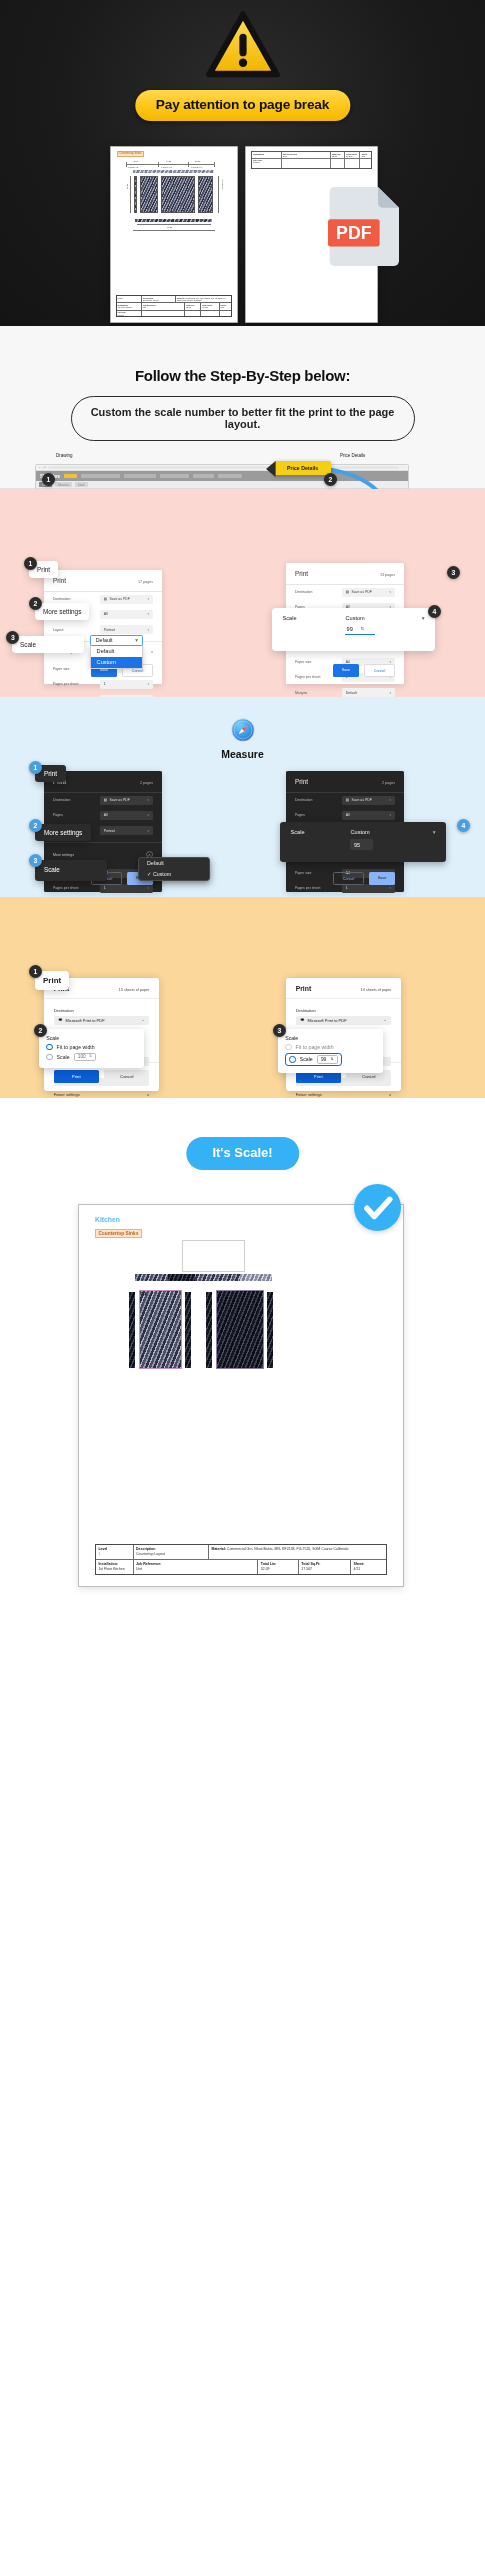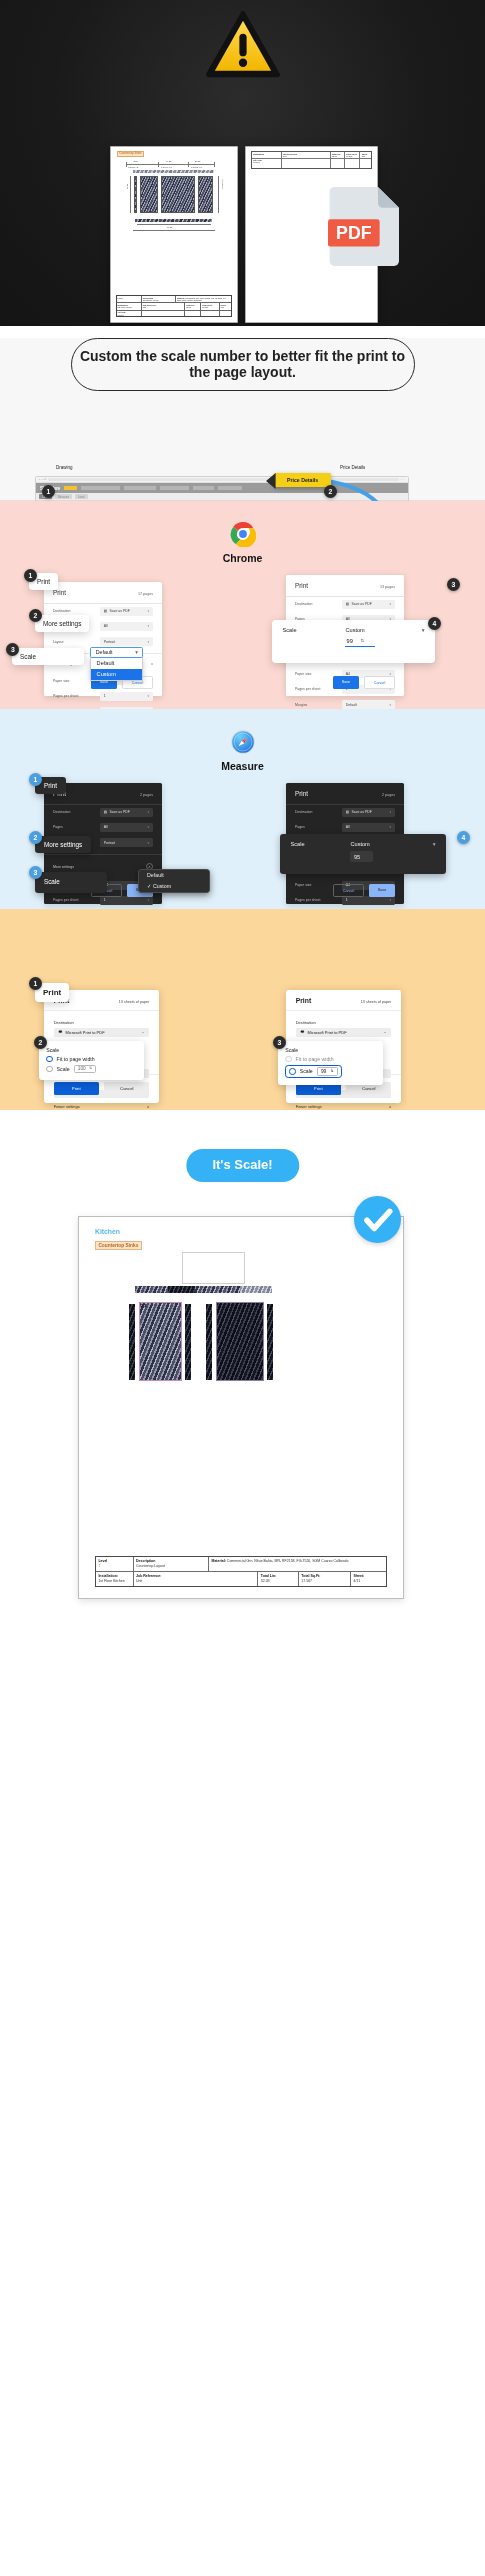--- a/index.html
+++ b/index.html
@@ -64,21 +64,21 @@
     position: relative; width: 485px; height: 163px;
     background: #f7f7f7; border-bottom: 0.8px solid #e2e2e2;
   }
   .steps h2 {
     text-align: center; padding-top: 41px;
     font-size: 15px; font-weight: bold; color: #111; letter-spacing: -0.3px;
   }
   .oval {
     margin: 12px auto 0; width: 344px; border: 1.1px solid #2a2a2a;
     border-radius: 32px; text-align: center; padding: 8.9px 8px 9.7px;
-    font-size: 14px; font-weight: bold; color: #222;
+    font-size: 11px; font-weight: bold; color: #222;
   }
   .browser-shot {
     position: absolute; left: 35px; top: 138px;
     width: 374px; height: 97px; background: #fff;
     border: 0.8px solid #d0d0d0; border-radius: 1.6px; overflow: hidden;
   }
   .bs-url { height: 6.4px; background: #f1f3f4; border-bottom: 0.8px solid #e0e0e0;
             display:flex; align-items:center; padding:0 2.4px; gap:1.6px; }
   .bs-url .dotbar { flex:1; height:3.2px; background:#e4e6e8; border-radius:1.6px; }
   .bs-topbar { height: 9.7px; background: #9b9b9b; display: flex; align-items: center;
@@ -275,20 +275,21 @@
         </linearGradient>
       </defs>
       <path d="M46 3 L89 79 H3 Z" fill="#111" stroke="#111" stroke-width="6" stroke-linejoin="round"></path>
       <path d="M46 12 L81 74 H11 Z" fill="url(#ygr)"></path>
       <rect x="41.5" y="28" width="9" height="28" rx="4.5" fill="#111"></rect>
       <circle cx="46" cy="64" r="5.2" fill="#111"></circle>
       <path d="M46 13 L70 56 C58 34 52 22 46 13 Z" fill="#fff" opacity="0.16"></path>
     </svg>
   </div>
 
+  <div class="pill-warn">Pay attention to page break</div>
 
   <div class="hero-pages">
 
     <div class="pg pg-left">
       <div class="mini mini-title">Countertop Sinks</div>
 
       <div class="dimline" style="left:14.5px;top:17px;width:89px;"></div>
       <div class="dimv" style="left:14.5px;top:14.5px;height:5.6px;"></div>
       <div class="dimv" style="left:47px;top:14.5px;height:5.6px;"></div>
       <div class="dimv" style="left:77px;top:14.5px;height:5.6px;"></div>
@@ -365,20 +366,21 @@
         <path d="M4 6 h54 l26 26 v66 a6 6 0 0 1 -6 6 H4 a6 6 0 0 1 -6 -6 V12 a6 6 0 0 1 6 -6 z" transform="translate(4,0)" fill="#dfe4e8"></path>
         <path d="M62 6 v20 a6 6 0 0 0 6 6 h20 z" fill="#b9c3cb"></path>
         <rect x="0" y="46" width="64" height="34" rx="3" fill="#ef5b43"></rect>
         <text x="32" y="70" font-family="Liberation Sans, sans-serif" font-size="22" font-weight="bold" fill="#fff" text-anchor="middle">PDF</text>
       </svg>
     </div>
   </div>
 </div>
 
 <div class="steps">
+  <h2>Follow the Step-By-Step below:</h2>
   <div class="oval">Custom the scale number to better fit the print to the page layout.</div>
 
   <div class="tiny-label" style="left:56px;top:127px;">Drawing</div>
   <div class="tiny-label" style="left:340px;top:127px;">Price Details</div>
   <div class="tiny-label" style="left:439px;top:232px;font-size:4.7px;">Generate PDF</div>
 
   <div class="browser-shot">
     <div class="bs-url">
       <span style="font-size:2.4px;color:#888">←&nbsp;→&nbsp;⟳</span>
       <div class="dotbar"></div>
@@ -454,31 +456,20 @@
   <div class="gen-pdf-pop" style="left:340px;top:242px;width:92px;">
     <div class="gen-pdf-btn">Generate PDF</div>
   </div>
 
   <div class="badge" style="left:42px;top:147px;">1</div>
   <div class="badge" style="left:324px;top:147px;">2</div>
   <div class="badge" style="left:447px;top:240px;">3</div>
 </div>
 
 <div class="bsec chrome">
-  <div class="logo-wrap">
-    <svg width="26" height="26" viewBox="0 0 48 48">
-      <circle cx="24" cy="24" r="22" fill="#fff"></circle>
-      <path d="M24 2a22 22 0 0 1 19.05 11H24a11 11 0 0 0-9.53 5.5L6.2 10.6A22 22 0 0 1 24 2z" fill="#ea4335"></path>
-      <path d="M6.2 10.6l8.27 7.9A11 11 0 0 0 19.2 34.3L10.9 43A22 22 0 0 1 6.2 10.6z" fill="#34a853"></path>
-      <path d="M43.05 13A22 22 0 0 1 10.9 43l8.3-8.7a11 11 0 0 0 14.6-6.3A11 11 0 0 0 34 13z" fill="#fbbc05"></path>
-      <circle cx="24" cy="24" r="9.4" fill="#fff"></circle>
-      <circle cx="24" cy="24" r="7.2" fill="#4285f4"></circle>
-    </svg>
-    <div class="bsec-name">Chrome</div>
-  </div>
 
   <div class="dlg" style="left:44px;top:81px;width:118px;height:114px;">
     <div class="dlg-head">
       <span class="t">Print</span>
       <span class="p">17 pages</span>
     </div>
     <div class="row">
       <span class="k">Destination</span>
       <span class="v">
         <span style="margin-right:2.4px">▤</span>

